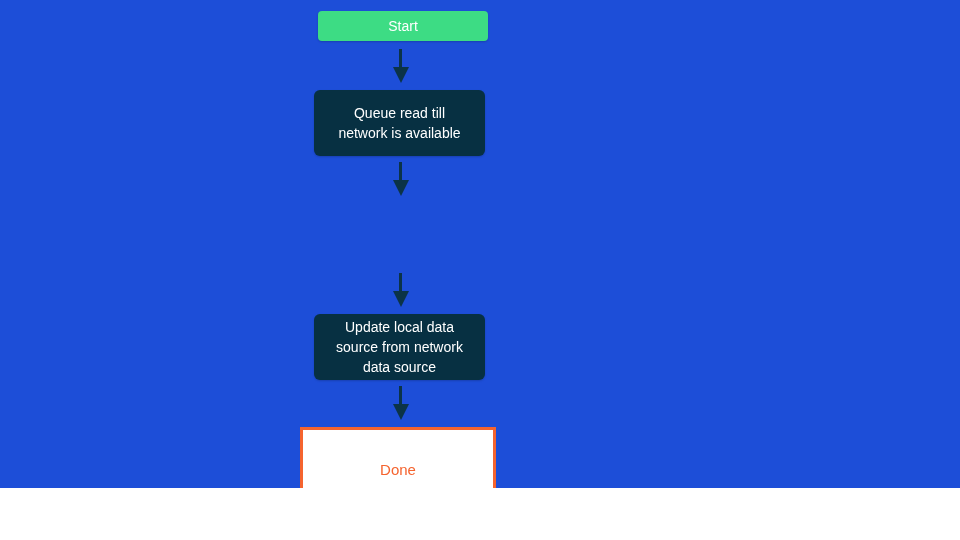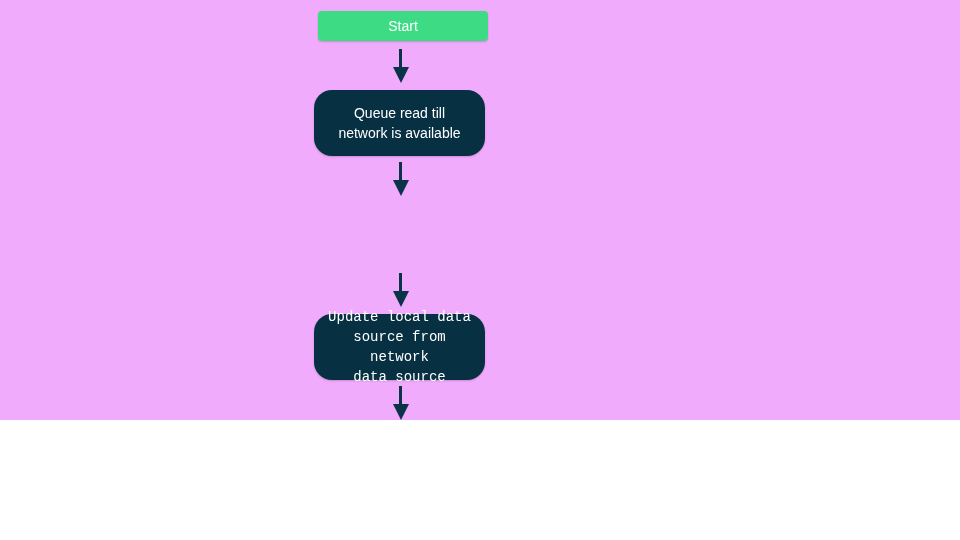--- a/index.html
+++ b/index.html
@@ -4,22 +4,22 @@
 <style>
   html, body {
     margin: 0;
     padding: 0;
     background: #ffffff;
     font-family: "Liberation Sans", sans-serif;
   }
   .canvas {
     position: relative;
     width: 960px;
-    height: 420px;
-    background: #f0abfc;
+    height: 488px;
+    background: #1d4ed8;
     overflow: hidden;
   }
   .node {
     position: absolute;
     display: flex;
     align-items: center;
     justify-content: center;
     text-align: center;
     white-space: pre-line;
     box-sizing: border-box;
@@ -33,27 +33,27 @@
     border-radius: 4px;
     box-shadow: 0 1px 2px rgba(0,0,0,0.18);
   }
   .node-process {
     left: 314px;
     width: 171px; height: 66px;
     background: #073042;
     color: #ffffff;
     font-size: 14px;
     line-height: 20px;
-    border-radius: 18px;
+    border-radius: 6px;
     box-shadow: 0 1px 2px rgba(0,0,0,0.18);
     padding: 0 14px;
   }
   .node-process.p1 { top: 90px; }
   .node-process.p2 { top: 202px; }
-  .node-process.p3 { top: 314px; font-family: Liberation Mono, monospace; }
+  .node-process.p3 { top: 314px; }
   .node-done {
     left: 300px; top: 427px;
     width: 196px; height: 84px;
     background: #ffffff;
     border: 3px solid #f5642f;
     color: #f5642f;
     font-size: 15px;
     border-radius: 0;
   }
   .arrow {
@@ -110,14 +110,15 @@
 
   <div class="node node-process p3">Update local data
 source from network
 data source</div>
 
   <div class="arrow a4">
     <div class="shaft"></div>
     <div class="head"></div>
   </div>
 
+  <div class="node node-done">Done</div>
 
 </div>
 
 </body></html>

